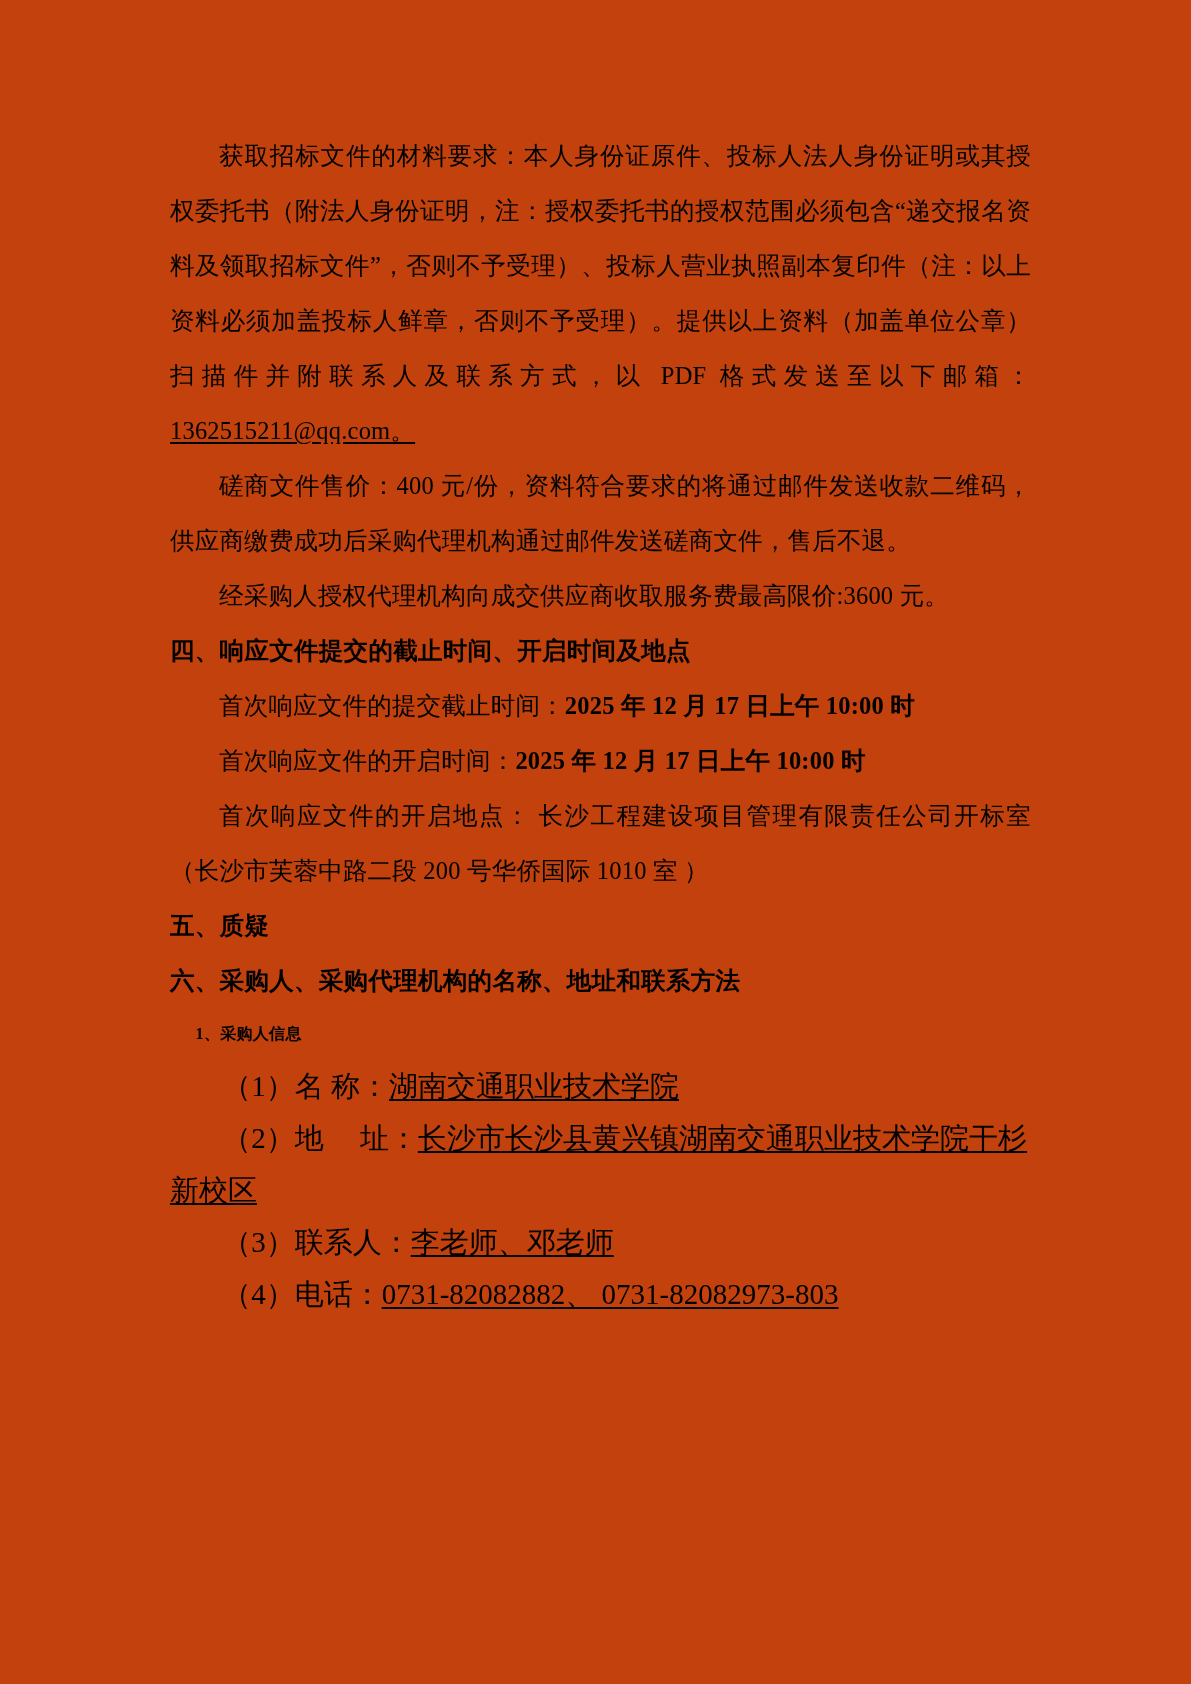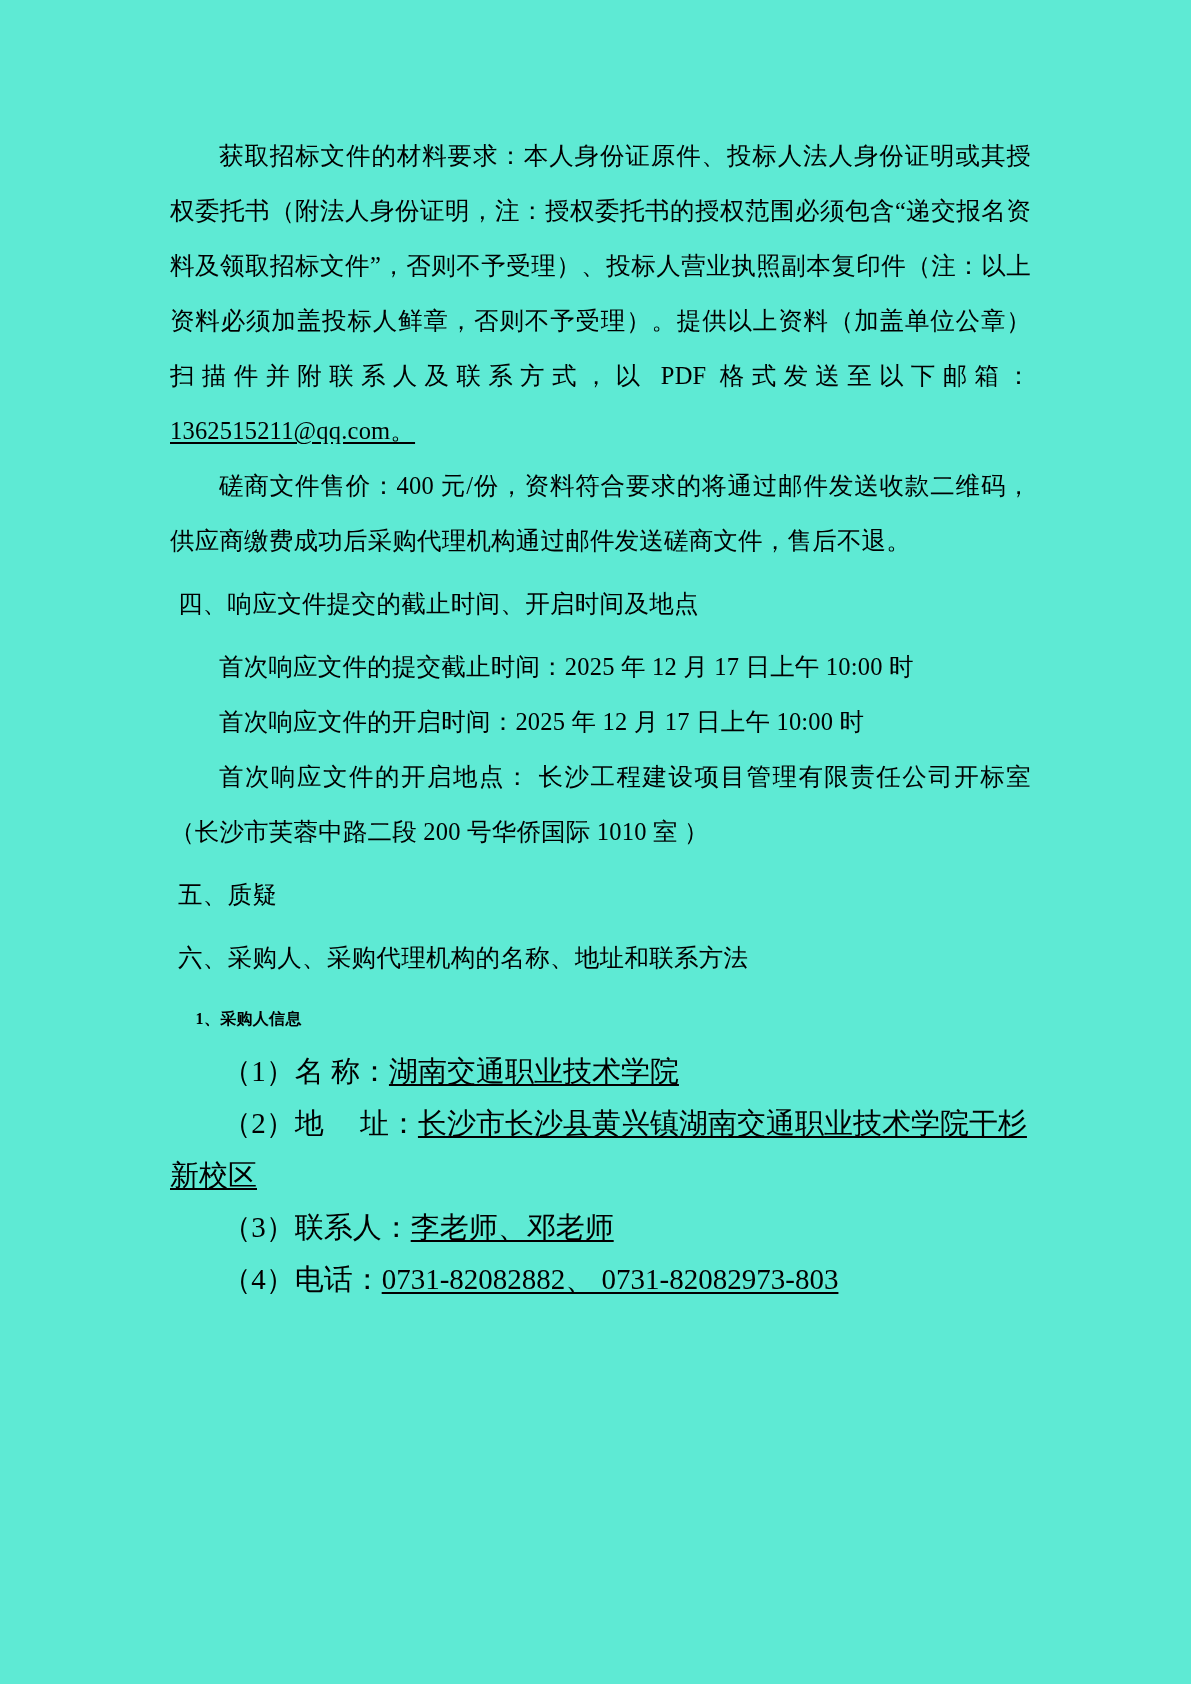--- a/index.html
+++ b/index.html
@@ -4,40 +4,40 @@
 <style>
   html, body {
     margin: 0;
     padding: 0;
     background: #ffffff;
   }
   .page {
     width: 1191px;
     height: 1684px;
     position: relative;
-    background: #5eead4;
+    background: #c2410c;
     box-sizing: border-box;
     padding: 128px 160px 60px 170px;
     font-family: "Liberation Serif", "DejaVu Serif", serif;
     color: #000000;
   }
   .body-para {
     font-size: 24.5px;
     line-height: 55px;
     text-align: justify;
     text-justify: inter-ideograph;
     text-indent: 2em;
     margin: 0;
     letter-spacing: 0.2px;
   }
   .section-head {
     font-size: 24.5px;
     line-height: 55px;
-    font-weight: normal;
-    margin: 8px;
+    font-weight: bold;
+    margin: 0;
     letter-spacing: 0.3px;
   }
   .sub-head {
     font-size: 16px;
     line-height: 52px;
     font-weight: bold;
     margin: 0;
     text-indent: 1.6em;
     letter-spacing: 0.3px;
   }
@@ -45,37 +45,38 @@
     font-size: 29px;
     line-height: 52px;
     margin: 0;
     text-indent: 1.8em;
   }
   .u {
     text-decoration: underline;
     text-underline-offset: 3px;
   }
   .b {
-    font-weight: normal;
+    font-weight: bold;
   }
   .mono-ul {
     text-decoration: underline;
     text-underline-offset: 3px;
     font-family: "Liberation Serif", "DejaVu Serif", serif;
   }
 </style>
 </head>
 <body>
 
 <div class="page">
 
   <p class="body-para"><span>获取招标文件的材料要求：本人身份证原件、投标人法人身份证明或其授权委托书（附法人身份证明，注：授权委托书的授权范围必须包含“递交报名资料及领取招标文件”，否则不予受理）、投标人营业执照副本复印件（注：以上资料必须加盖投标人鲜章，否则不予受理）。提供以上资料（加盖单位公章）扫描件并附联系人及联系方式，以 PDF 格式发送至以下邮箱：</span><span class="mono-ul">1362515211@qq.com。</span></p>
 
   <p class="body-para">磋商文件售价：400 元/份，资料符合要求的将通过邮件发送收款二维码，供应商缴费成功后采购代理机构通过邮件发送磋商文件，售后不退。</p>
 
+  <p class="body-para">经采购人授权代理机构向成交供应商收取服务费最高限价:3600 元。</p>
 
   <p class="section-head">四、响应文件提交的截止时间、开启时间及地点</p>
 
   <p class="body-para"><span>首次响应文件的提交截止时间：</span><span class="b">2025 年 12 月 17 日上午 10:00 时</span></p>
 
   <p class="body-para"><span>首次响应文件的开启时间：</span><span class="b">2025 年 12 月 17 日上午 10:00 时</span></p>
 
   <p class="body-para"><span>首次响应文件的开启地点：</span><span> 长沙工程建设项目管理有限责任公司开标室（长沙市芙蓉中路二段 200 号华侨国际 1010 室 ）</span></p>
 
   <p class="section-head">五、质疑</p>

